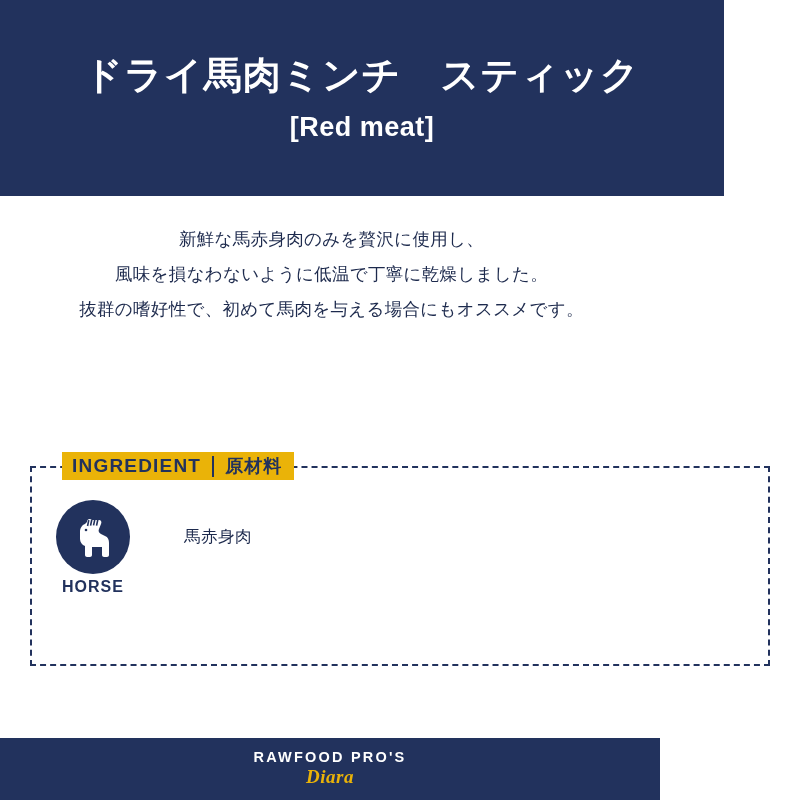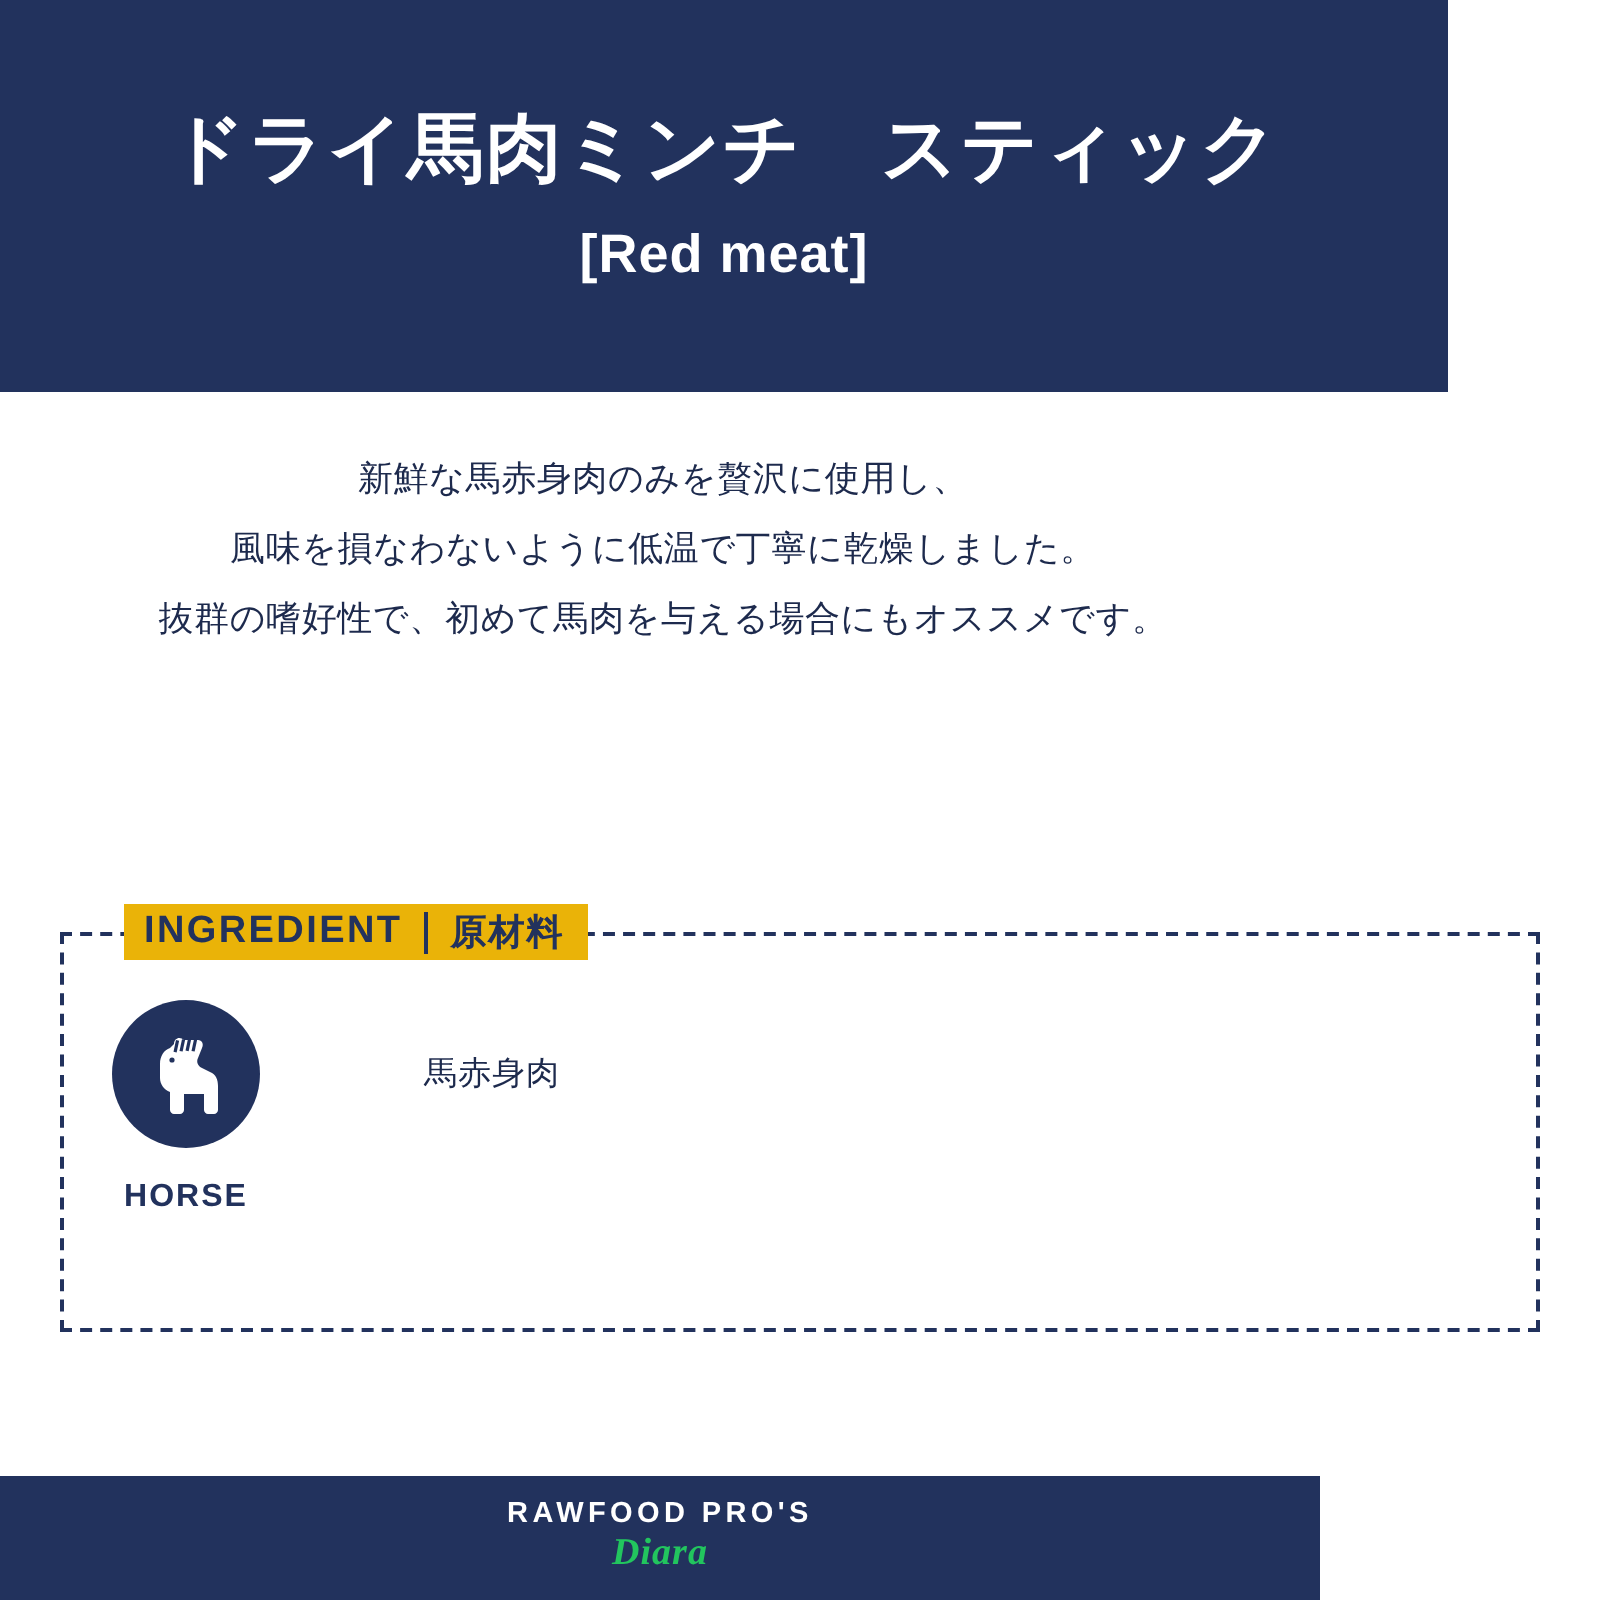--- a/index.html
+++ b/index.html
@@ -131,29 +131,29 @@
     overflow: visible;
   }
   .horse-badge svg {
     display: block;
     margin-top: 2px;
   }
   .horse-label {
     position: absolute;
     left: 0;
     width: 74px;
-    top: 90px;
+    top: 78px;
     text-align: center;
     color: #22325d;
     font-size: 16px;
     font-weight: bold;
     letter-spacing: 1px;
   }
   .ingredient-text {
-    margin-left: 82px;
+    margin-left: 54px;
     color: #1d2a4d;
     font-size: 16.5px;
     letter-spacing: 0.5px;
   }
 
   
   .footer {
     position: absolute;
     left: 0;
     bottom: 0;
@@ -166,21 +166,21 @@
     justify-content: center;
   }
   .footer-brand {
     color: #ffffff;
     font-size: 14.5px;
     font-weight: bold;
     letter-spacing: 2.2px;
     line-height: 1.1;
   }
   .footer-logo {
-    color: #22c55e;
+    color: #eab308;
     font-family: "Liberation Serif", serif;
     font-style: italic;
     font-size: 19px;
     font-weight: bold;
     letter-spacing: 0.5px;
     margin-top: 1px;
   }
 </style>
 </head>
 <body>

